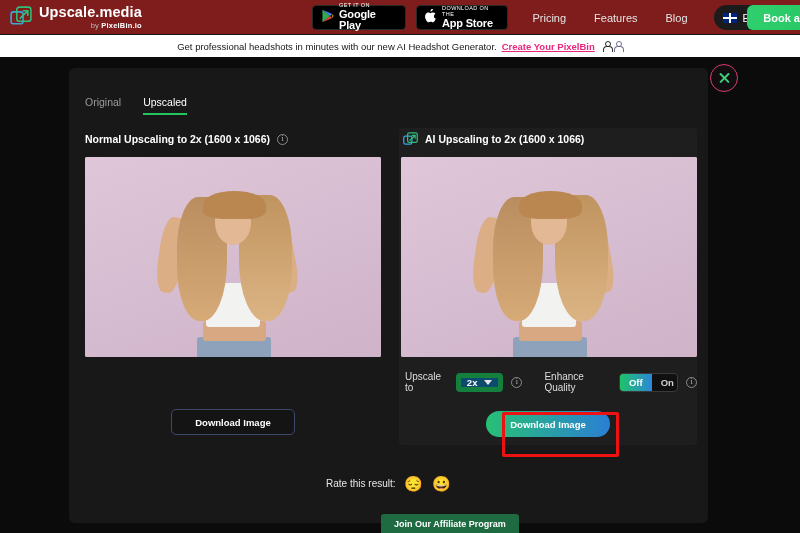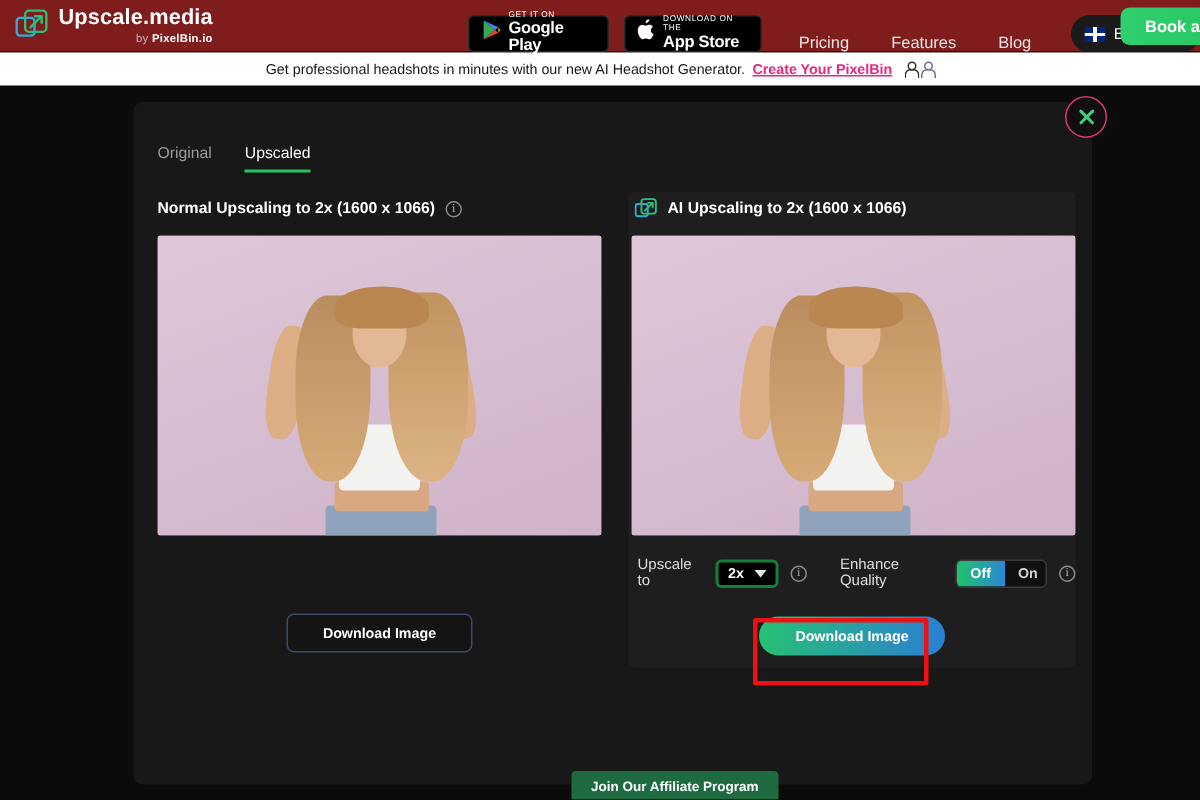--- a/index.html
+++ b/index.html
@@ -19,21 +19,21 @@
   }
   .brand { display: flex; align-items: center; gap: 7px; margin-left: 10px; }
   .brand-logo {
     width: 22px; height: 22px; position: relative; flex: none;
   }
   .brand-text { line-height: 1; }
   .brand-title { font-size: 14.5px; font-weight: 700; color: #ffffff; letter-spacing: .1px; }
   .brand-sub { font-size: 7.5px; color: #b9b9b9; text-align: right; margin-top: 2px; letter-spacing: .2px;}
   .brand-sub b { color: #ffffff; font-weight: 700; }
 
-  .nav-center { position: absolute; left: 288px; top: 0; height: 35px; display: flex; align-items: flex-end; gap: 0px; padding-left: 24px; }
+  .nav-center { position: absolute; left: 288px; top: 0; height: 35px; display: flex; align-items: center; gap: 0px; padding-left: 24px; }
   .store-btn {
     height: 25px; border-radius: 4px; background: #000; border: 1px solid #2b2b2b;
     display: flex; align-items: center; gap: 5px; padding: 0 8px; margin-right: 10px;
   }
   .store-lines { line-height: 1.05; }
   .store-small { font-size: 5.5px; color: #ffffff; letter-spacing: .4px; text-transform: uppercase; }
   .store-big { font-size: 11px; color: #ffffff; font-weight: 700; letter-spacing: -.2px; }
 
   .nav-link {
     font-size: 11px; color: #e4e4e4; padding: 0 14px; text-decoration: none; white-space: nowrap;
@@ -67,21 +67,21 @@
   .banner-text { font-size: 9.5px; color: #16151a; }
   .banner-link { font-size: 9.5px; color: #e8257f; font-weight: 700; text-decoration: underline; }
   .banner-icons { display: flex; gap: 2px; margin-left: 3px; }
   .bust { width: 9px; height: 11px; position: relative; }
   .bust::before { content:""; position:absolute; top:0; left:2.5px; width:4px; height:4px; border-radius:50%; border:1.2px solid #2a2a2a; }
   .bust::after { content:""; position:absolute; bottom:0; left:0.5px; width:8px; height:5px; border-radius:4px 4px 0 0; border:1.2px solid #2a2a2a; border-bottom:none; }
   .bust.g::before, .bust.g::after { border-color:#6e6e8e; }
 
   
   .modal {
-    position: absolute; left: 89px; top: 68px; width: 639px; height: 455px;
+    position: absolute; left: 69px; top: 68px; width: 639px; height: 455px;
     background: #181818; border-radius: 6px;
   }
   .close-btn {
     position: absolute; left: 710px; top: 64px; width: 28px; height: 28px; border-radius: 50%;
     border: 1.5px solid #d93b6e; display: flex; align-items: center; justify-content: center;
     background: #120d10;
   }
   .close-x { position: relative; width: 11px; height: 11px; }
   .close-x::before, .close-x::after {
     content:""; position:absolute; top: 4.5px; left:-1px; width: 13px; height: 1.8px; background:#3fd07c; border-radius:1px;
@@ -108,21 +108,21 @@
   }
 
   .thumb { width: 296px; height: 200px; border-radius: 2px; overflow: hidden; position: relative; margin-top: 7px; }
   .col.right .thumb { margin-left: 2px; }
 
   .controls {
     display: flex; align-items: center; gap: 8px; margin-top: 14px; padding-left: 6px; font-size: 10px; color: #dedede;
   }
   .select {
     display: flex; align-items: center; gap: 7px; height: 19px; padding: 0 6px;
-    background: #000000; border: 2px solid #15803d; border-radius: 4px;
+    background: #0c4a6e; border: 5px solid #15803d; border-radius: 4px;
   }
   .select-val { font-size: 9.5px; color: #ffffff; font-weight: 700; }
   .chev-sm { width: 0; height: 0; border-left: 4px solid transparent; border-right: 4px solid transparent; border-top: 5px solid #e8e8e8; }
   .toggle {
     display: flex; height: 19px; border: 1px solid #3a3a3a; border-radius: 4px; overflow: hidden; background: #101010;
   }
   .toggle-opt { padding: 4px 9px; display: flex; align-items: center; font-size: 9.5px; color: #d3d3d3; font-weight: 700; }
   .toggle-opt.on { background: linear-gradient(90deg,#20c26a,#2b87d8); color: #ffffff; }
 
   .btn-row { display: flex; justify-content: center; margin-top: 18px; }
@@ -317,20 +317,25 @@
           </span>
           <span class="info-i">i</span>
         </div>
 
         <div class="btn-row">
           <div class="dl-grad">Download Image</div>
         </div>
       </div>
     </div>
 
+    <div class="rate-row">
+      <span class="rate-label">Rate this result:</span>
+      <span class="emoji">😔</span>
+      <span class="emoji">😀</span>
+    </div>
   </div>
 
   <div class="highlight-box"></div>
 
   <div class="close-btn">
     <span class="close-x"></span>
   </div>
 
   <div class="affiliate">Join Our Affiliate Program</div>
 </div>

